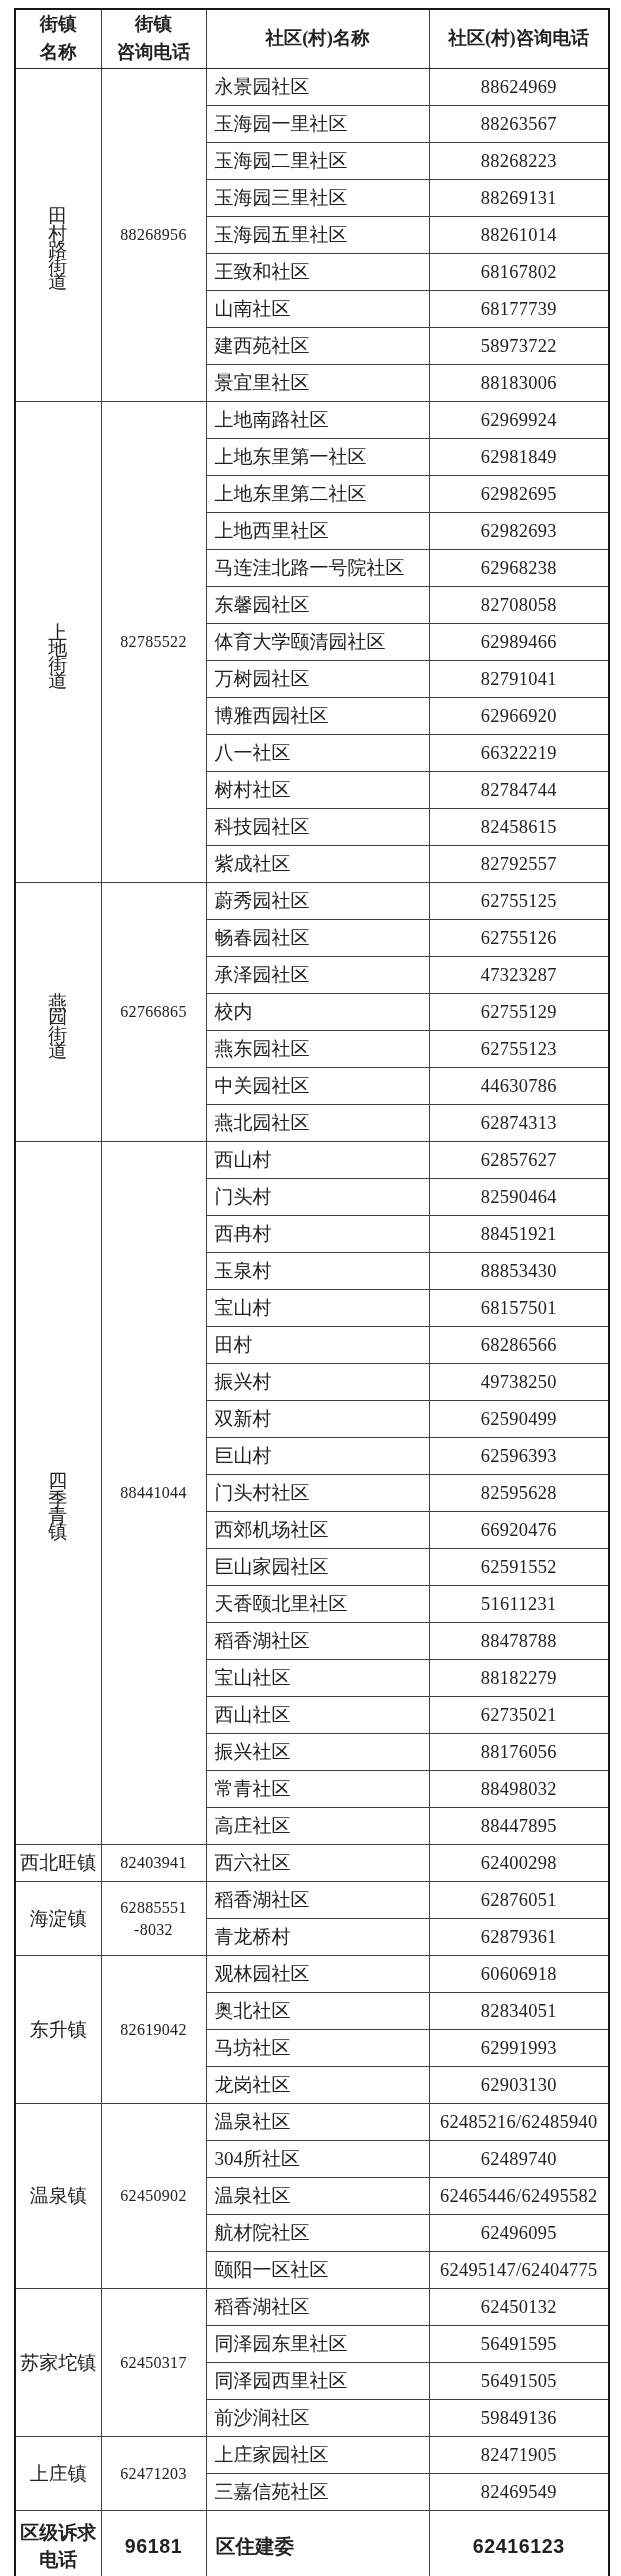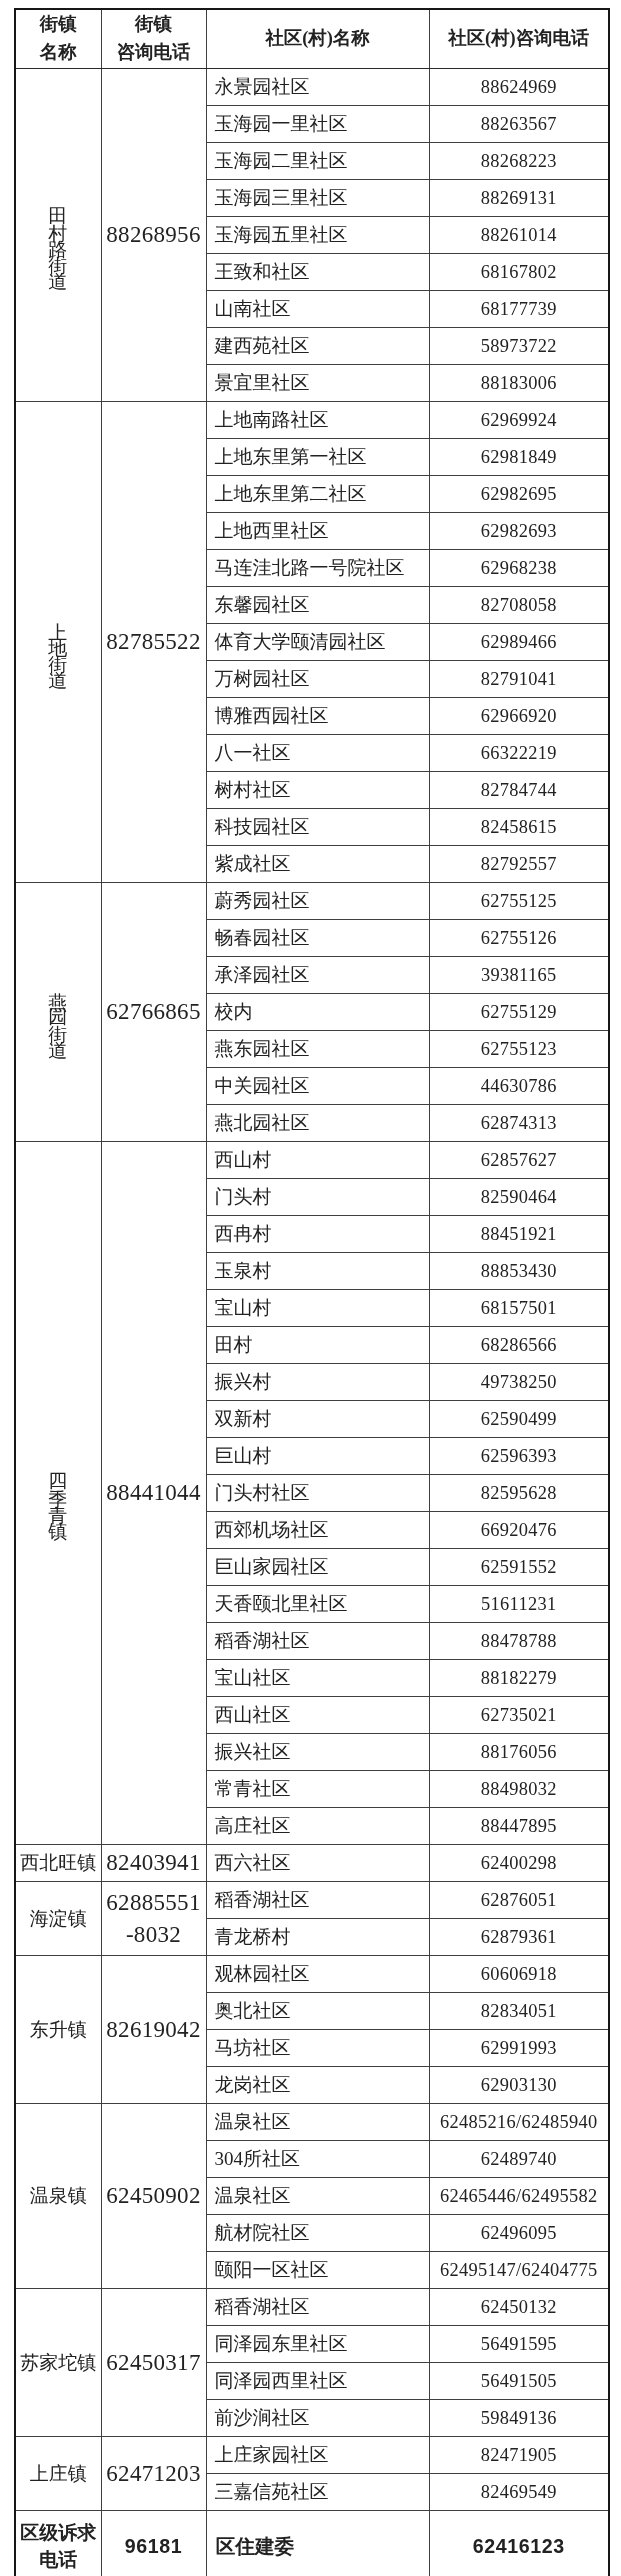--- a/index.html
+++ b/index.html
@@ -49,21 +49,21 @@
     font-size: 19px;
     line-height: 1.15;
   }
   .town-label.vertical {
     writing-mode: vertical-rl;
     text-orientation: upright;
     letter-spacing: 0.85em;
     line-height: 1;
   }
   .town-phone-cell {
-    font-size: 23px;
+    font-size: 16px;
     font-family: "Liberation Serif", "DejaVu Serif", serif;
     letter-spacing: 0.3px;
     line-height: 1.35;
   }
   .community-name-cell {
     text-align: left;
     padding-left: 8px;
     font-size: 19px;
   }
   .community-phone-cell {
@@ -211,21 +211,21 @@
           <td rowspan="7" class="town-phone-cell"><div>62766865</div></td>
           <td class="community-name-cell">蔚秀园社区</td>
           <td class="community-phone-cell">62755125</td>
         </tr>
         <tr>
           <td class="community-name-cell">畅春园社区</td>
           <td class="community-phone-cell">62755126</td>
         </tr>
         <tr>
           <td class="community-name-cell">承泽园社区</td>
-          <td class="community-phone-cell">39381165</td>
+          <td class="community-phone-cell">47323287</td>
         </tr>
         <tr>
           <td class="community-name-cell">校内</td>
           <td class="community-phone-cell">62755129</td>
         </tr>
         <tr>
           <td class="community-name-cell">燕东园社区</td>
           <td class="community-phone-cell">62755123</td>
         </tr>
         <tr>

